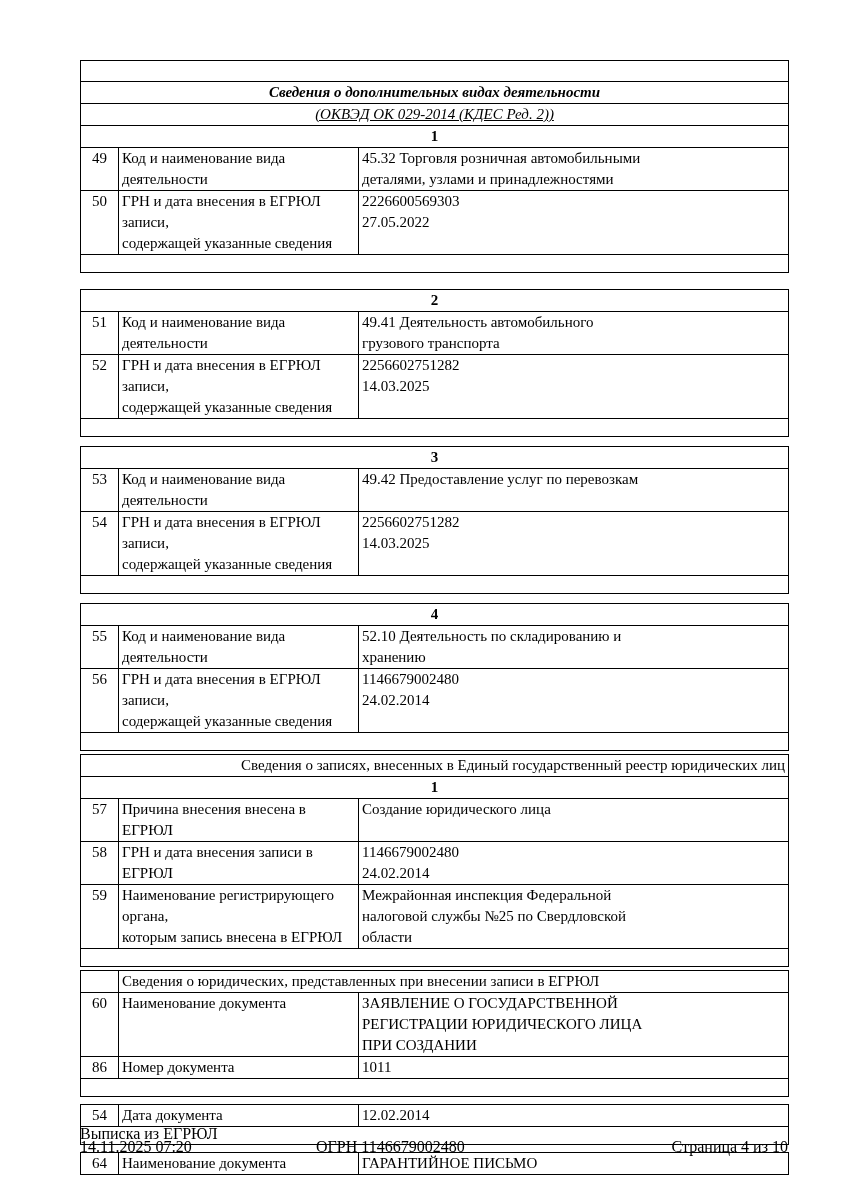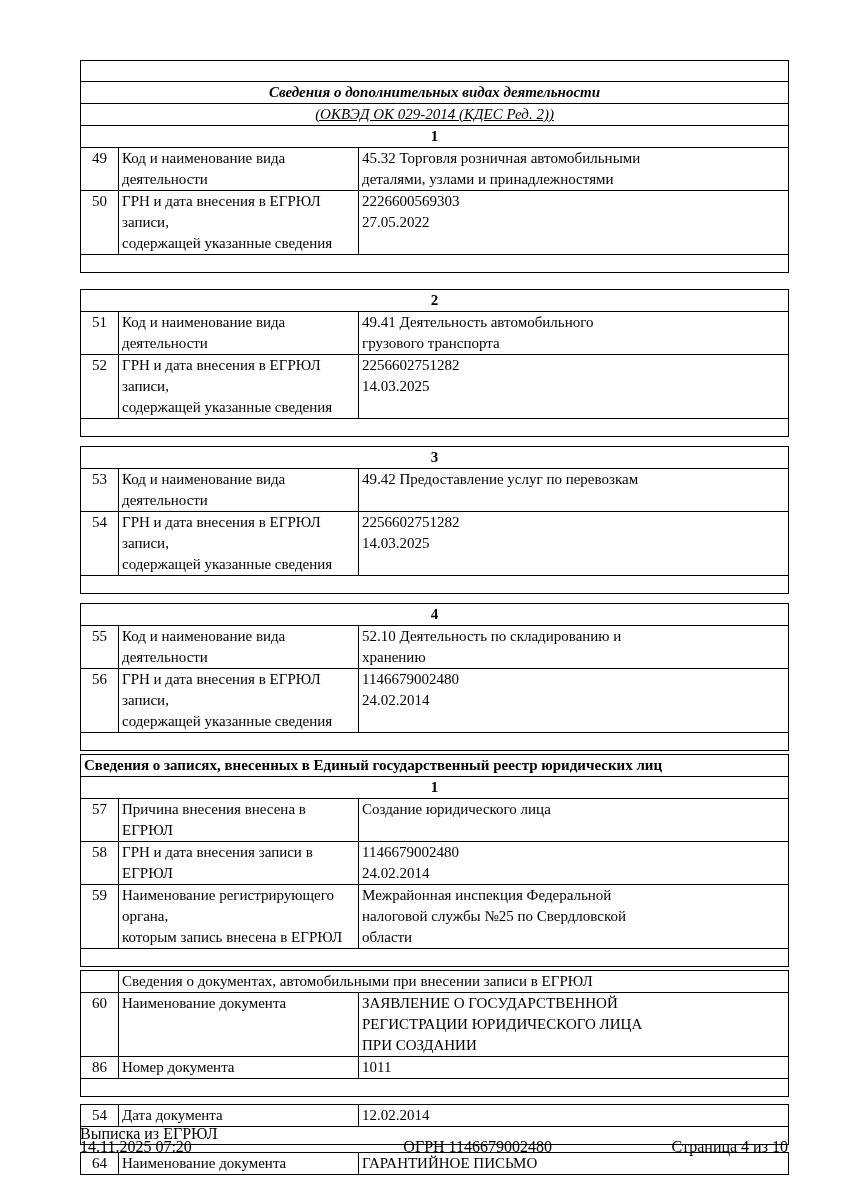--- a/index.html
+++ b/index.html
@@ -50,22 +50,22 @@
   }
   td.hdr-i {
     font-style: italic;
     text-align: center;
     font-size: 16px;
     padding: 2px 0;
     text-decoration: underline;
   }
   td.hdr-num { font-weight: bold; text-align: center; }
   td.sec-title {
-    font-weight: bold;
-    text-align: left;
+    font-weight: normal;
+    text-align: right;
     font-size: 16px;
     padding: 1px 0;
   }
   td.sub-title { text-align: left; }
   .mb16 { margin-bottom: 16px; }
   .mb9  { margin-bottom: 9px; }
   .mb7  { margin-bottom: 7px; }
   .mb5  { margin-bottom: 5px; }
   .mb3  { margin-bottom: 3px; }
   .footer {
@@ -73,21 +73,21 @@
     left: 80px;
     top: 1127px;
     width: 708px;
     display: flex;
     justify-content: space-between;
     align-items: flex-end;
     font-size: 16px;
     line-height: 13px;
   }
   .f-left  { flex: 1; text-align: left; }
-  .f-center{ flex: 1; text-align: right; }
+  .f-center{ flex: 1; text-align: left; }
   .f-right { flex: 1; text-align: right; }
 </style>
 </head>
 <body>
 
 <div class="doc">
 
   <table class="blk mb16">
     <colgroup>
         <col class="c1">
@@ -252,21 +252,21 @@
 
   <table class="blk mb7">
     <colgroup>
         <col class="c1">
         <col class="c2">
         <col class="c3">
       </colgroup>
     <tbody>
         <tr>
       <td class="num"></td>
-      <td colspan="2" class="sub-title">Сведения о документах, автомобильными при внесении записи в ЕГРЮЛ</td>
+      <td colspan="2" class="sub-title">Сведения о юридических, представленных при внесении записи в ЕГРЮЛ</td>
     </tr>
     <tr>
       <td class="num">60</td>
       <td class="lbl">Наименование документа</td>
       <td class="val">ЗАЯВЛЕНИЕ О ГОСУДАРСТВЕННОЙ
 РЕГИСТРАЦИИ ЮРИДИЧЕСКОГО ЛИЦА
 ПРИ СОЗДАНИИ</td>
     </tr>
     <tr>
       <td class="num">86</td>

